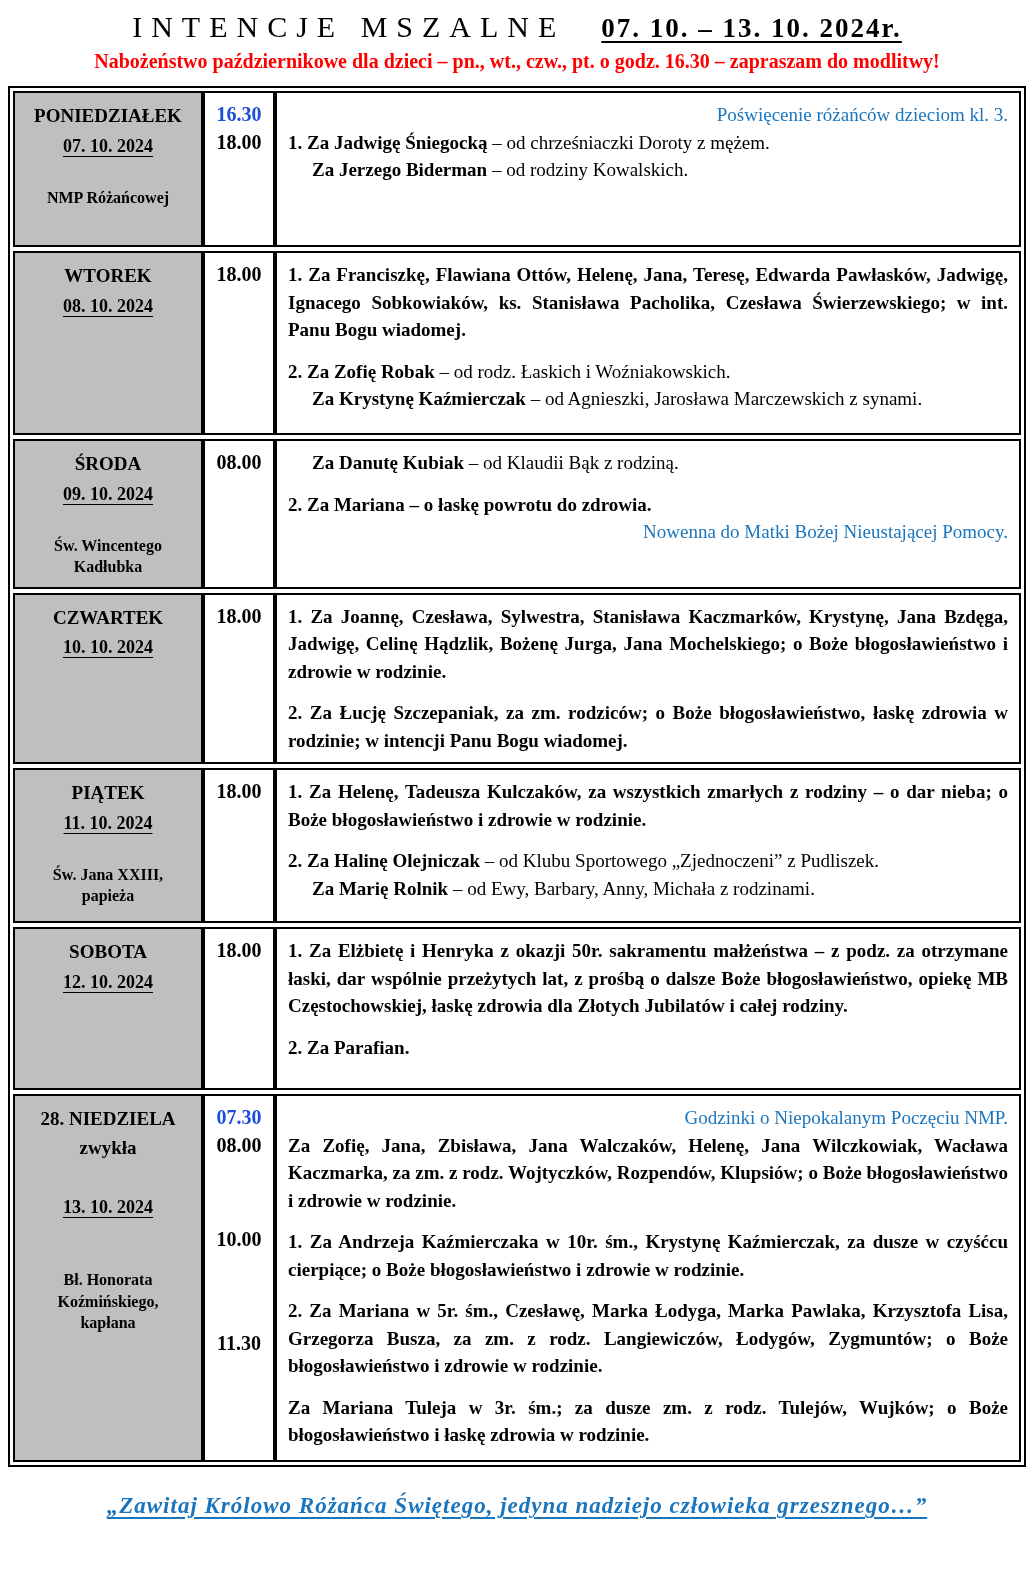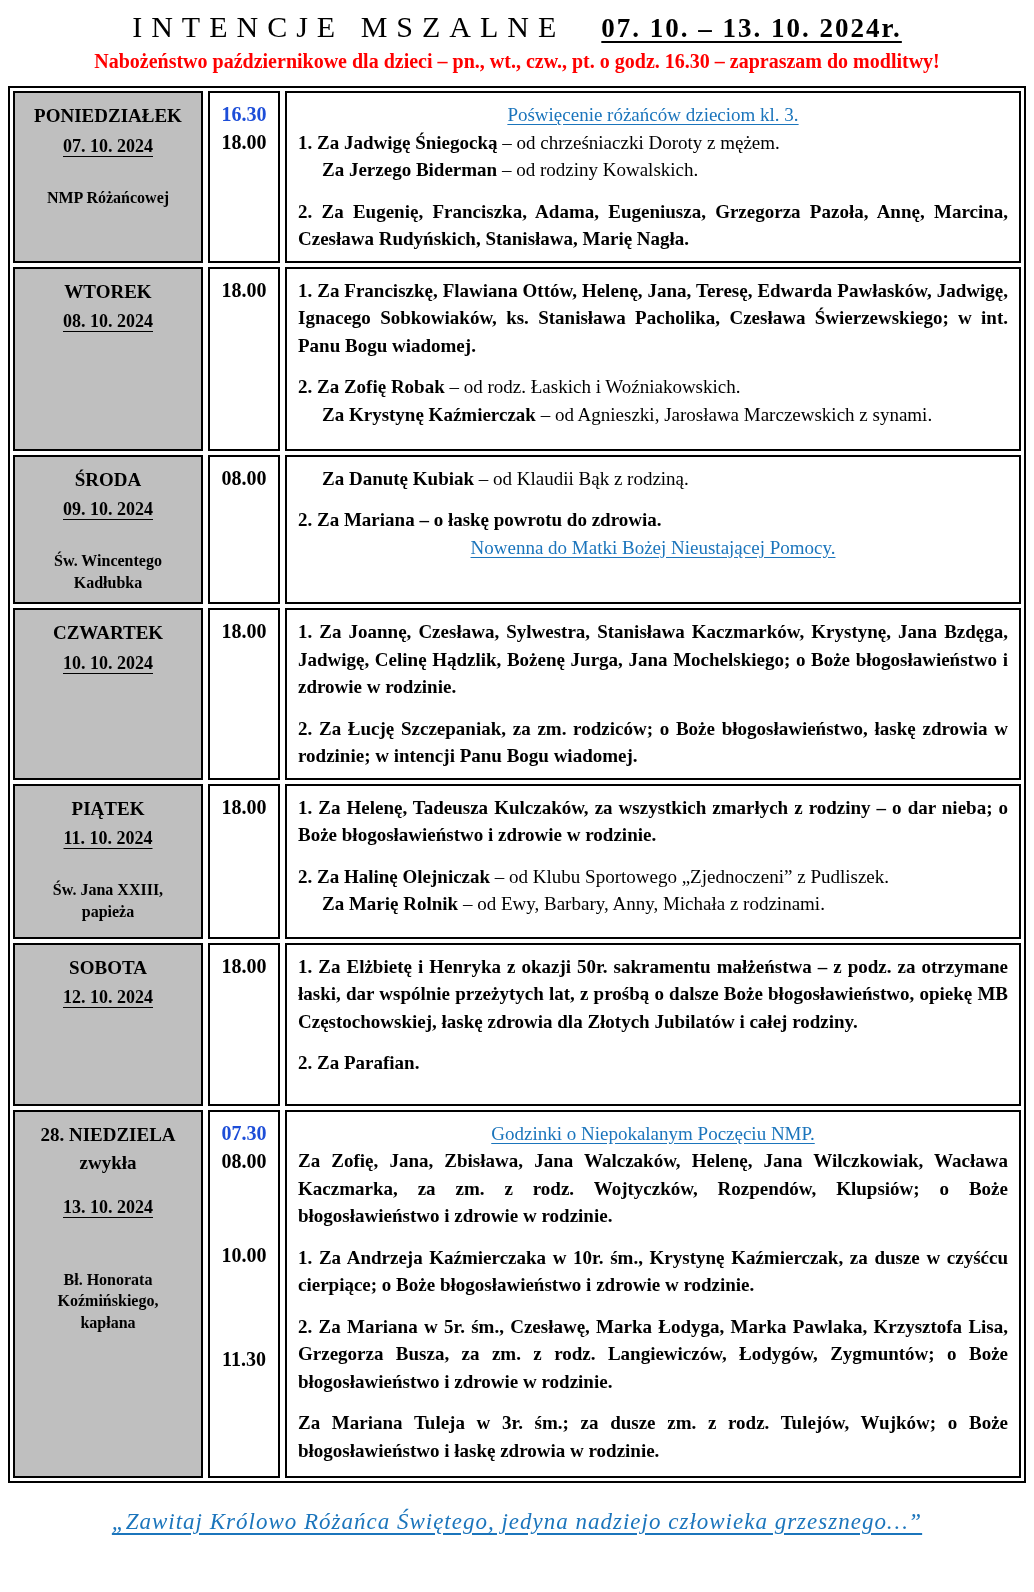--- a/index.html
+++ b/index.html
@@ -9,59 +9,59 @@
   
   .titlebar{text-align:center;white-space:nowrap;margin-top:2px;}
   .title-main{font-size:30px;font-weight:normal;letter-spacing:9px;}
   .title-date{font-size:27px;font-weight:bold;letter-spacing:2px;margin-left:32px;
               text-decoration:underline;text-underline-offset:4px;}
   .subtitle{color:#f00;font-weight:bold;font-size:20px;text-align:center;margin-top:6px;}
 
   
   .tbl{margin-top:13px;border:2px solid #000;background:#fff;
        display:flex;flex-direction:column;gap:4px;padding:3px;}
-  .row{display:grid;grid-template-columns:190px 72px 1fr;gap:5px;}
+  .row{display:grid;grid-template-columns:190px 72px 1fr;}
   .row:nth-child(1){min-height:156px}
   .row:nth-child(2){min-height:184px}
   .row:nth-child(3){min-height:130px}
   .row:nth-child(4){min-height:164px}
   .row:nth-child(5){min-height:155px}
   .row:nth-child(6){min-height:163px}
   .row:nth-child(7){min-height:368px}
   .cell{border:2px solid #000;}
   .day{background:#BFBFBF;text-align:center;padding:9px 4px;}
   .time{padding:7px 2px;text-align:center;}
   .content{padding:8px 11px;}
 
   
   .dl{line-height:1.5;}
   .s-name,.s-namec{font-size:19px;font-weight:bold;}
   .s-date,.s-dategap{font-size:18px;font-weight:bold;margin-top:2px;
        text-decoration:underline;text-underline-offset:4px;}
-  .s-dategap{margin-top:16px;}
+  .s-dategap{margin-top:32px;}
   .s-feast,.s-feastbig,.s-feastc{font-size:16px;font-weight:bold;line-height:1.35;}
   .s-feast{margin-top:27px;}
   .s-feastbig{margin-top:48px;}
 
   
   .tm{font-weight:bold;font-size:20px;line-height:28px;}
   .tm.blue{color:#1d4ed8;}
 
   
   .para{font-size:19px;line-height:27.5px;text-align:justify;}
   .para.gap{margin-top:14px;}
   .para.indent{text-indent:24px;}
   .para b{font-weight:bold;}
   .para .rest{font-weight:normal;}
   .para.bold{font-weight:bold;}
-  .para.heading{text-align:center;font-weight:normal;color:#1B75BC;
-       text-decoration:underline;text-underline-offset:3px;}
+  .para.heading{text-align:right;font-weight:normal;color:#1B75BC;
+       text-underline-offset:3px;}
 
   
-  .footer{text-align:center;margin-top:26px;font-size:23px;font-weight:normal;
+  .footer{text-align:center;margin-top:26px;font-size:23px;font-weight:bold;
        font-style:italic;color:#1B75BC;text-decoration:underline;
        text-underline-offset:4px;letter-spacing:1px;}
 </style>
 </head>
 <body>
 
 <div class="page">
 
   <div class="titlebar">
     <span class="title-main">INTENCJE MSZALNE</span>
@@ -78,21 +78,20 @@
           <div class="dl s-feast">NMP Różańcowej</div>
         </div>
         <div class="cell time">
           <div class="tm blue">16.30</div>
           <div class="tm">18.00</div>
         </div>
         <div class="cell content">
           <div class="para heading">Poświęcenie różańców dzieciom kl. 3.</div>
           <div class="para lead"><b>1. Za Jadwigę Śniegocką</b><span class="rest"> – od chrześniaczki Doroty z mężem.</span></div>
           <div class="para lead indent"><b>Za Jerzego Biderman</b><span class="rest"> – od rodziny Kowalskich.</span></div>
-          <div class="para bold gap">2. Za Eugenię, Franciszka, Adama, Eugeniusza, Grzegorza Pazoła, Annę, Marcina, Czesława Rudyńskich, Stanisława, Marię Nagła.</div>
         </div>
       </div>
       <div class="row">
         <div class="cell day">
           <div class="dl s-name">WTOREK</div>
           <div class="dl s-date">08. 10. 2024</div>
         </div>
         <div class="cell time">
           <div class="tm">18.00</div>
         </div>

